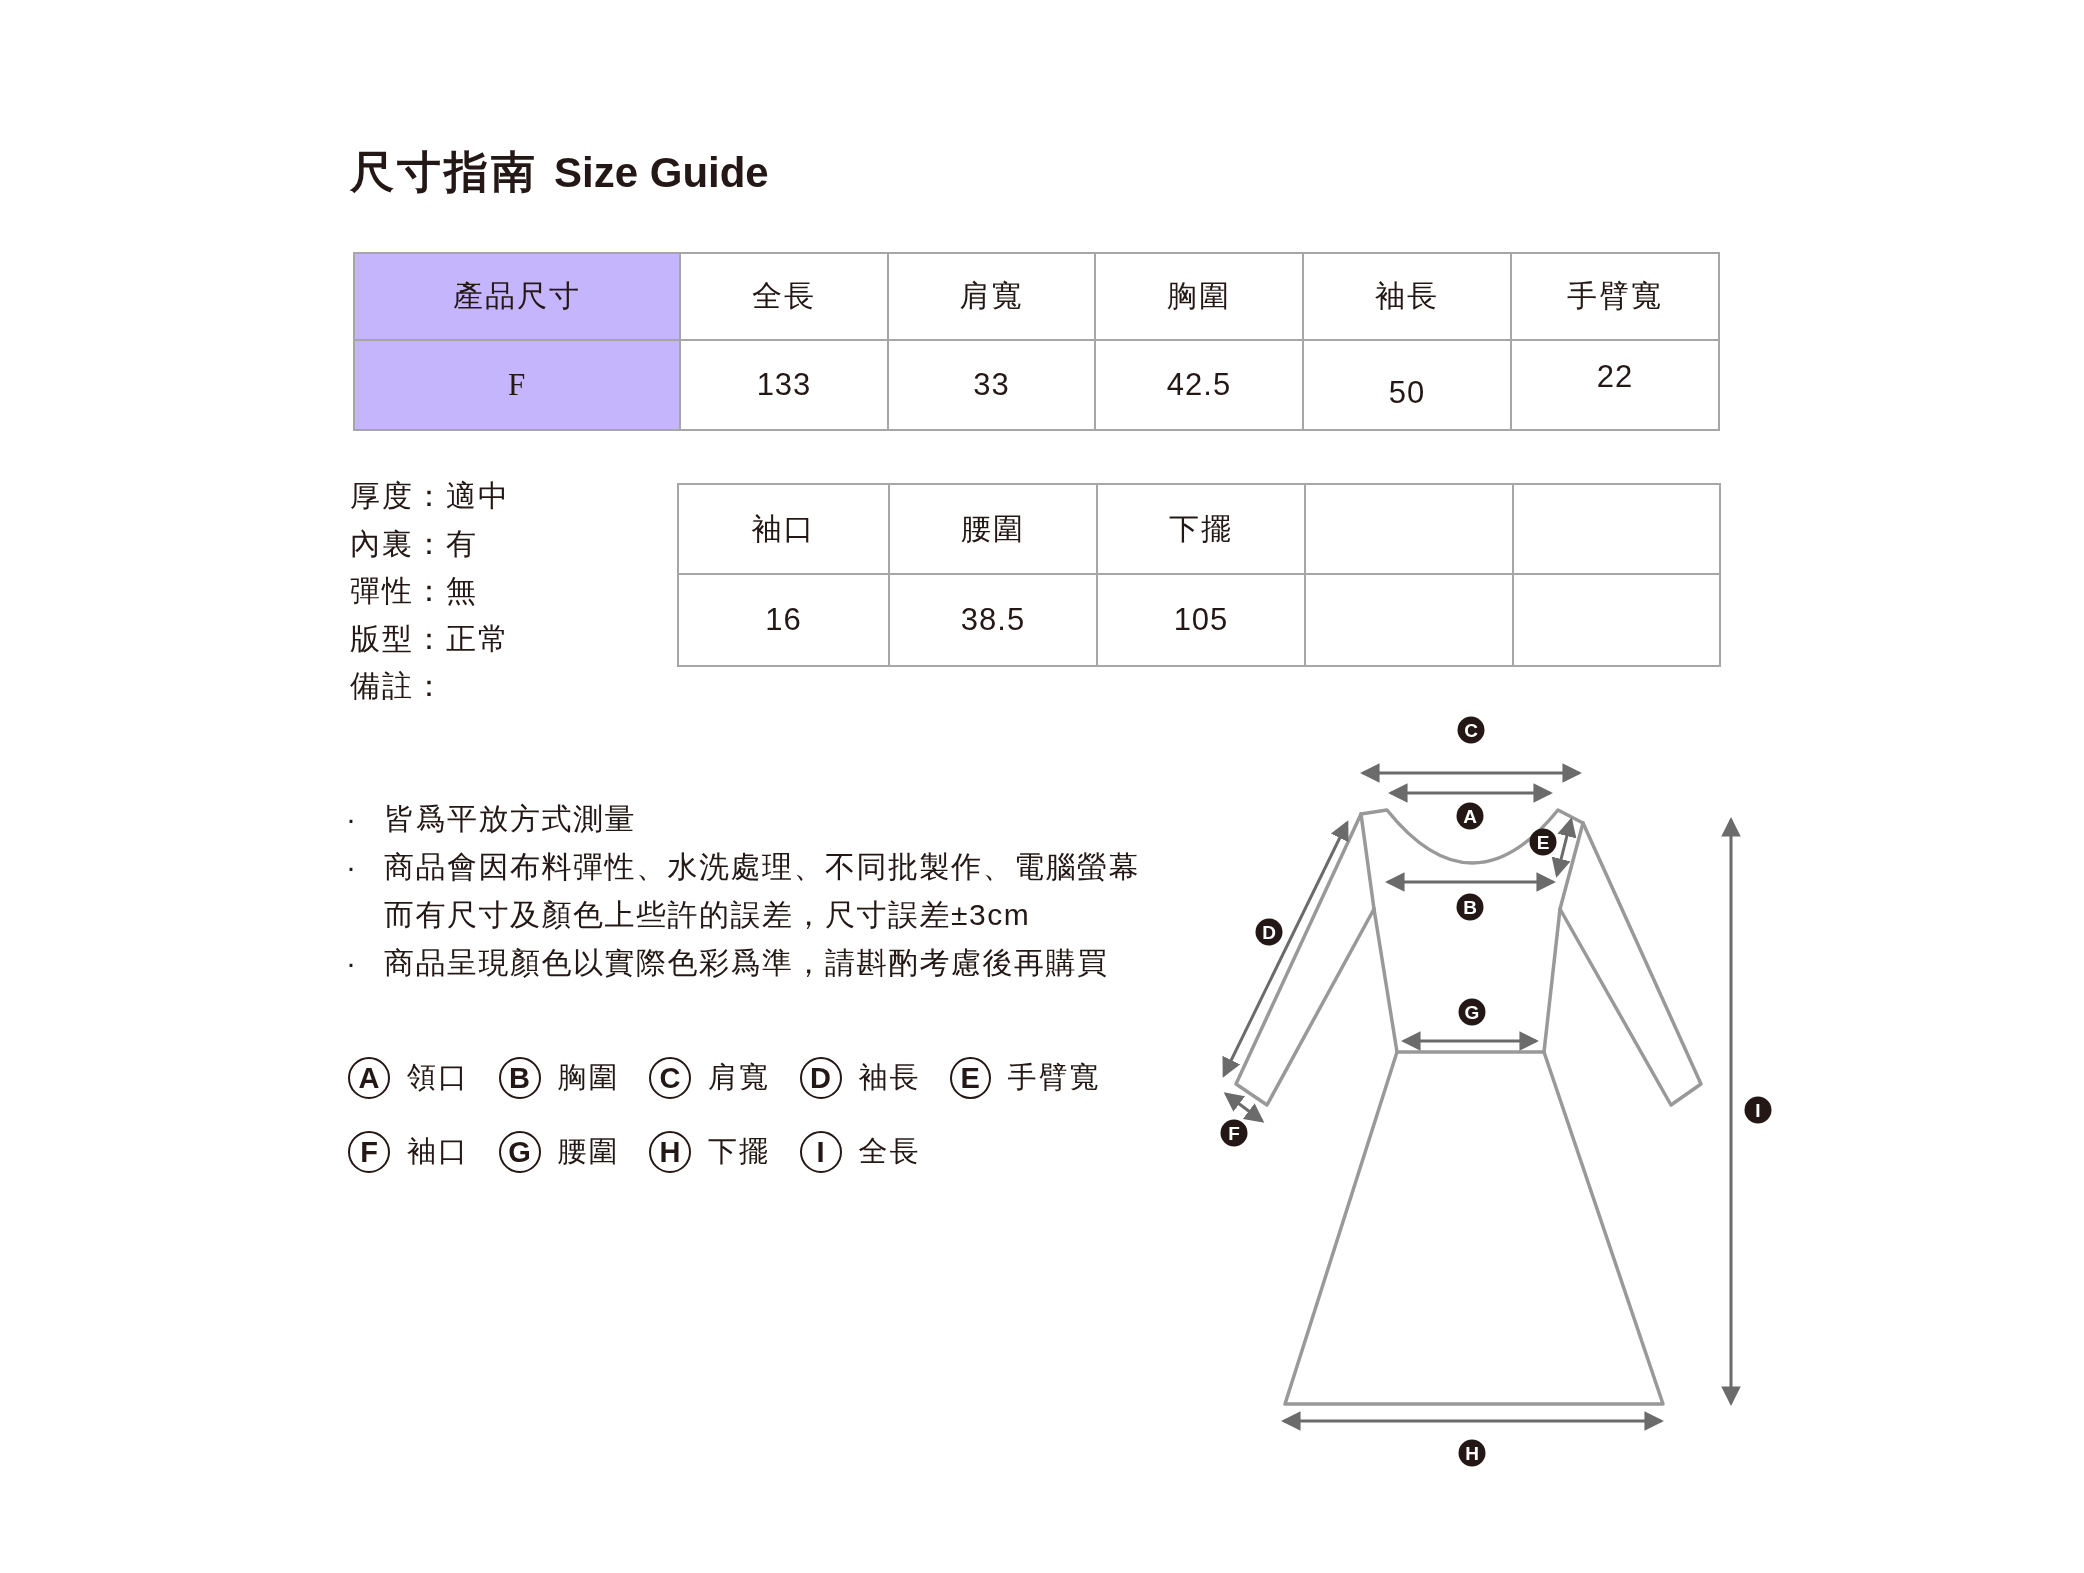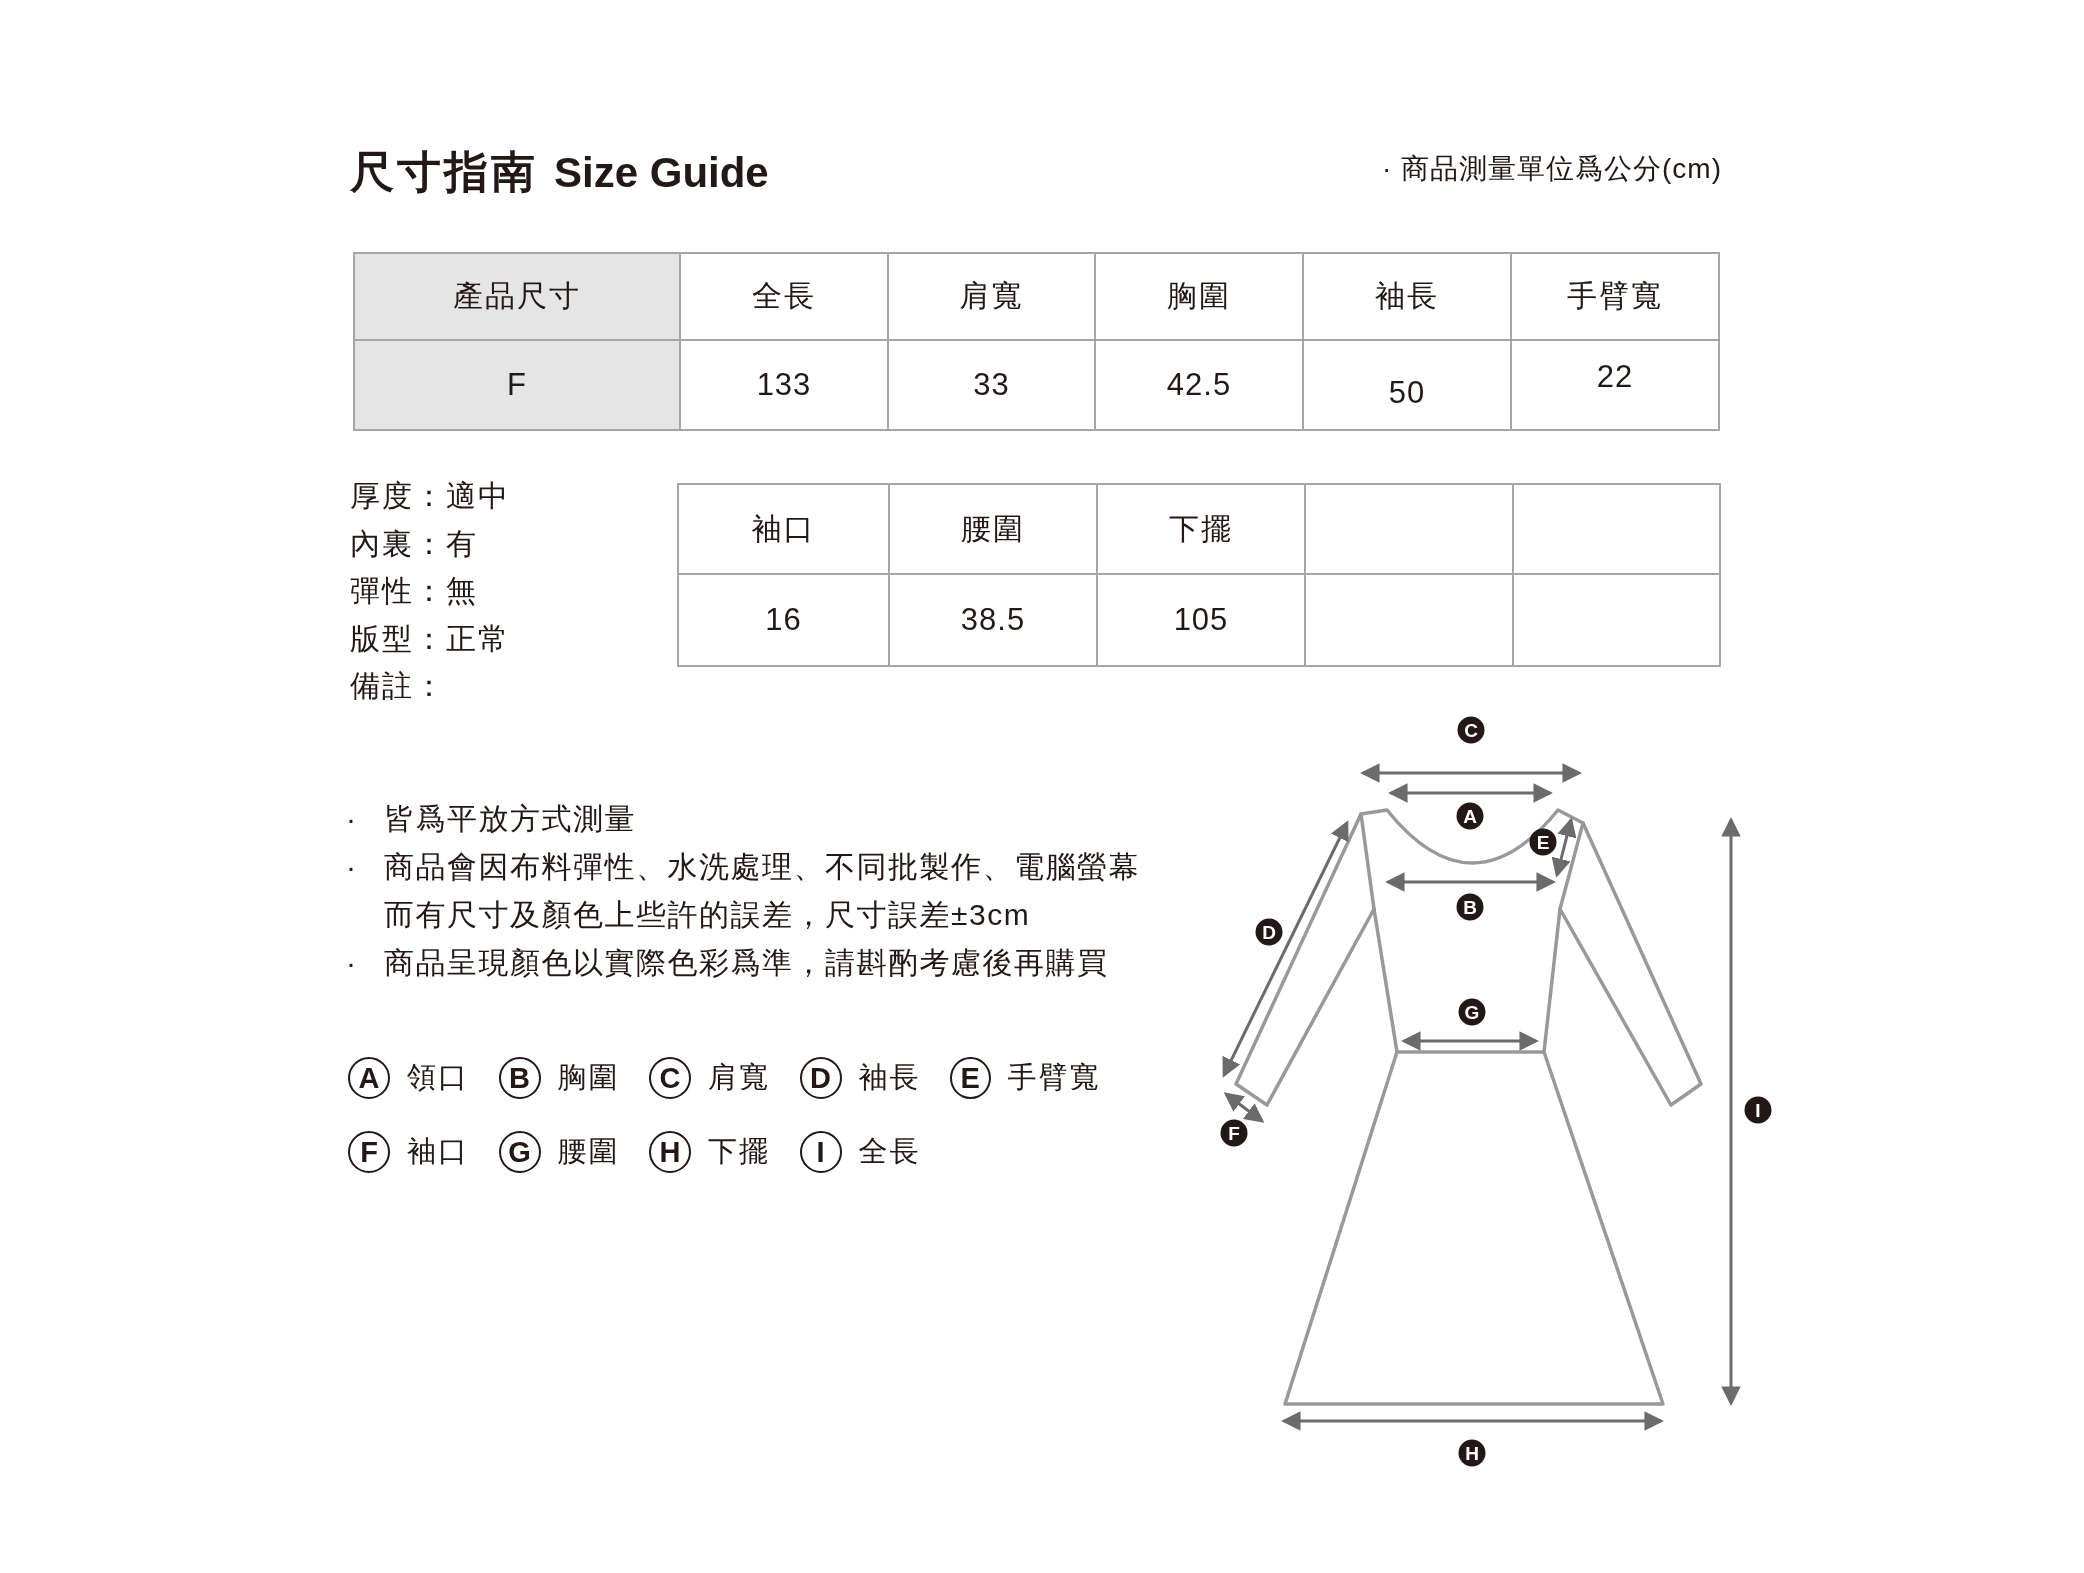--- a/index.html
+++ b/index.html
@@ -11,21 +11,21 @@
   .title{position:absolute;left:350px;top:143px;display:flex;align-items:baseline;gap:16px;}
   .title .cjk{font-size:44px;font-weight:600;letter-spacing:3px;}
   .title .en{font-size:42px;font-weight:600;letter-spacing:0px;text-align:center;}
   .unit-note{position:absolute;top:150px;left:1340px;width:382px;text-align:right;font-size:28px;letter-spacing:1px;}
   
   table{border-collapse:collapse;table-layout:fixed;position:absolute;}
   td{border:2px solid #a6a6a6;text-align:center;vertical-align:middle;font-size:30px;letter-spacing:2px;padding:0;}
   .t1{left:353px;top:252px;width:1365px;}
   .t1 tr.hdr{height:87px;}
   .t1 tr.val{height:90px;}
-  .t1 td.gray{background:#e5e5e5;}
+  .t1 td.gray{background:#c4b5fd;font-family:Liberation Serif, serif;}
   .t1 tr.val td{font-size:31px;letter-spacing:1px;}
   .t1 tr.val td:nth-child(5){padding-top:16px;}
   .t1 tr.val td:nth-child(6){padding-bottom:16px;}
   .t2{left:677px;top:483px;width:1042px;}
   .t2 tr.hdr{height:90px;}
   .t2 tr.val{height:92px;}
   .t2 tr.val td{font-size:31px;letter-spacing:1px;}
   
   .attrs{position:absolute;left:350px;top:472px;font-size:30px;letter-spacing:2px;}
   .attrs div{height:47.5px;line-height:47.5px;}
@@ -50,21 +50,20 @@
 </style>
 </head>
 <body>
 
 <div class="page">
 
   <div class="title">
     <span class="cjk">尺寸指南</span>
     <span class="en">Size Guide</span>
   </div>
-  <div class="unit-note">· 商品測量單位爲公分(cm)</div>
 
   <table class="t1">
     <colgroup>
       <col style="width:326px">
         <col style="width:208px">
         <col style="width:207px">
       <col style="width:208px">
         <col style="width:208px">
         <col style="width:208px">
     </colgroup>

